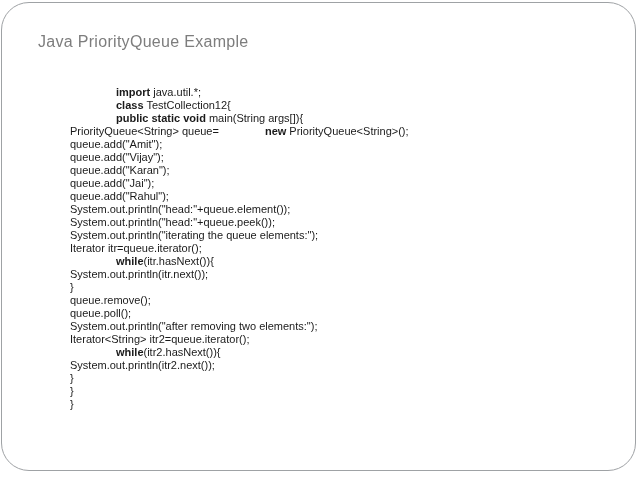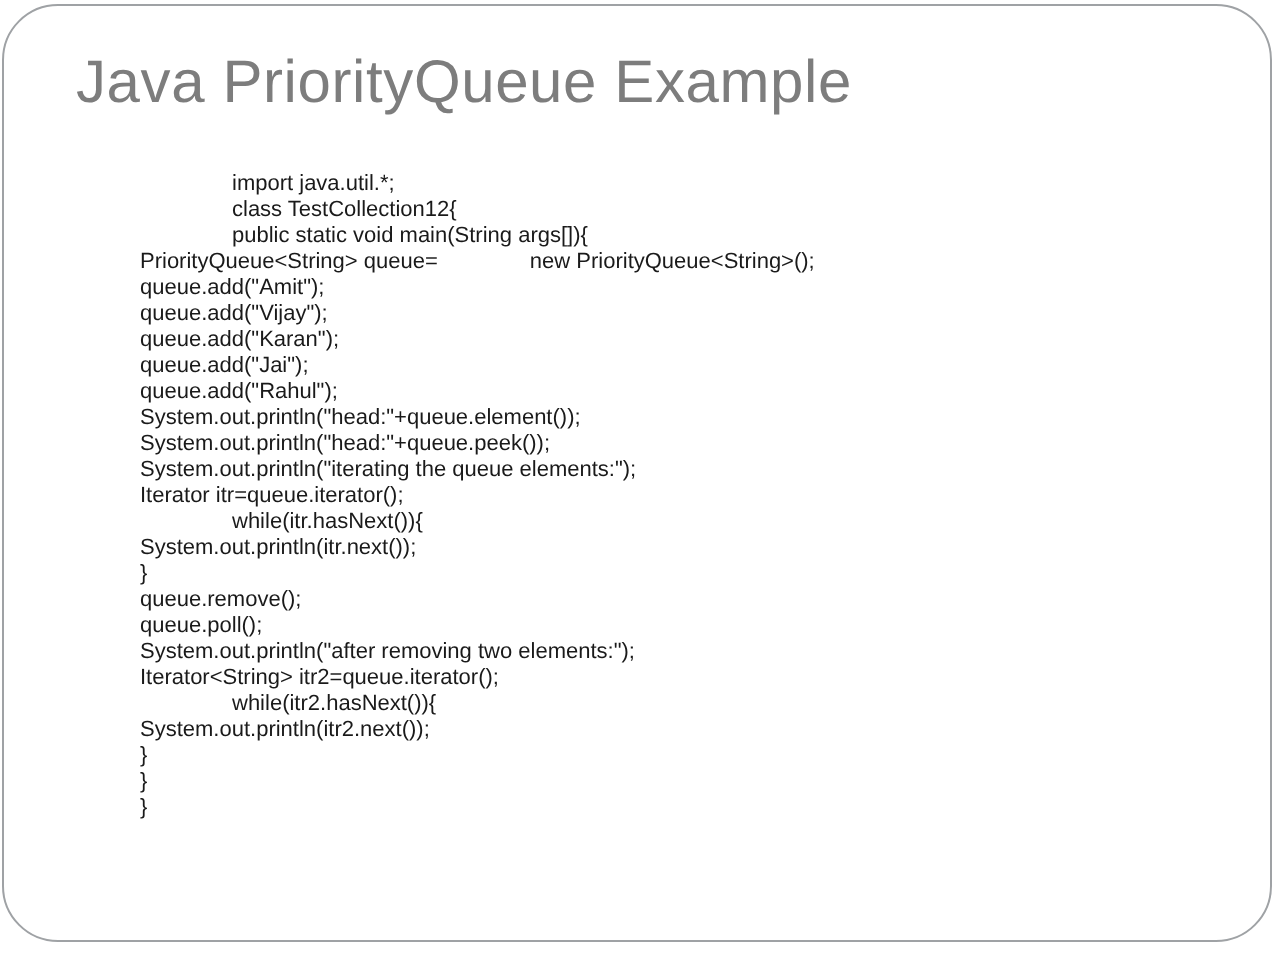--- a/index.html
+++ b/index.html
@@ -19,37 +19,37 @@
     position:absolute;
     left:1px; top:2px;
     width:635px; height:469px;
     border:1px solid var(--border);
     border-radius:28px;
     background:var(--background);
   }
   .slide-title{
     position:absolute;
     left:36px; top:26px;
-    font-size:30px;
+    font-size:16px;
     line-height:26px;
     font-weight:400;
     letter-spacing:0.3px;
     color:var(--title);
     white-space:nowrap;
   }
   .code-block{
     position:absolute;
     left:68px; top:83px;
     font-size:11px;
     line-height:13px;
     color:var(--code);
     white-space:pre;
   }
   .code-line{min-height:13px;}
-  .code-line .kw{font-weight:normal;padding-left:46px;}
+  .code-line .kw{font-weight:bold;padding-left:46px;}
 </style>
 </head>
 <body>
 
 <div class="slide">
   <div class="slide-title">Java PriorityQueue Example</div>
   <div class="code-block"><div class="code-line"><span class="kw">import</span><span> java.util.*;</span></div><div class="code-line"><span class="kw">class</span><span> TestCollection12{</span></div><div class="code-line"><span class="kw">public static void</span><span> main(String args[]){</span></div><div class="code-line"><span>PriorityQueue&lt;String&gt; queue=</span><span class="kw">new</span><span> PriorityQueue&lt;String&gt;();</span></div><div class="code-line"><span>queue.add("Amit");</span></div><div class="code-line"><span>queue.add("Vijay");</span></div><div class="code-line"><span>queue.add("Karan");</span></div><div class="code-line"><span>queue.add("Jai");</span></div><div class="code-line"><span>queue.add("Rahul");</span></div><div class="code-line"><span>System.out.println("head:"+queue.element());</span></div><div class="code-line"><span>System.out.println("head:"+queue.peek());</span></div><div class="code-line"><span>System.out.println("iterating the queue elements:");</span></div><div class="code-line"><span>Iterator itr=queue.iterator();</span></div><div class="code-line"><span class="kw">while</span><span>(itr.hasNext()){</span></div><div class="code-line"><span>System.out.println(itr.next());</span></div><div class="code-line"><span>}</span></div><div class="code-line"><span>queue.remove();</span></div><div class="code-line"><span>queue.poll();</span></div><div class="code-line"><span>System.out.println("after removing two elements:");</span></div><div class="code-line"><span>Iterator&lt;String&gt; itr2=queue.iterator();</span></div><div class="code-line"><span class="kw">while</span><span>(itr2.hasNext()){</span></div><div class="code-line"><span>System.out.println(itr2.next());</span></div><div class="code-line"><span>}</span></div><div class="code-line"><span>}</span></div><div class="code-line"><span>}</span></div></div>
 </div>
 
 </body></html>

